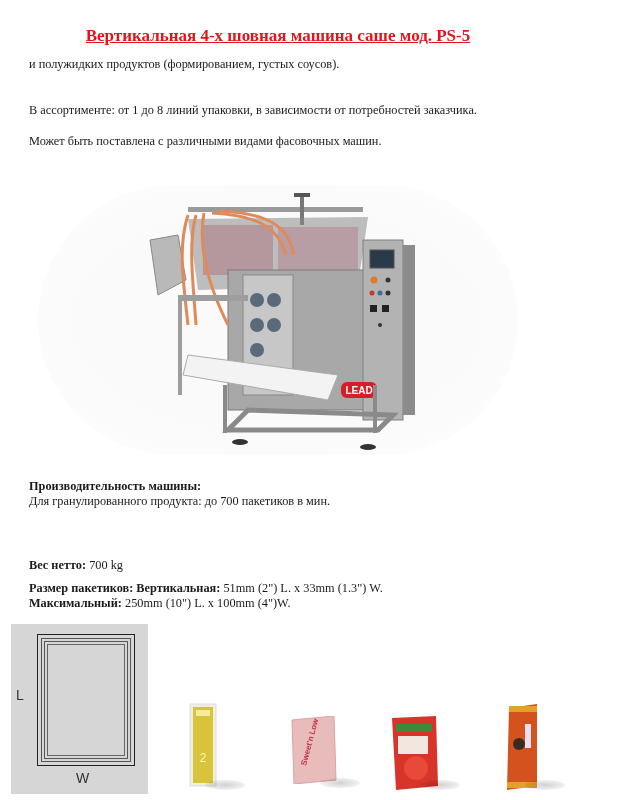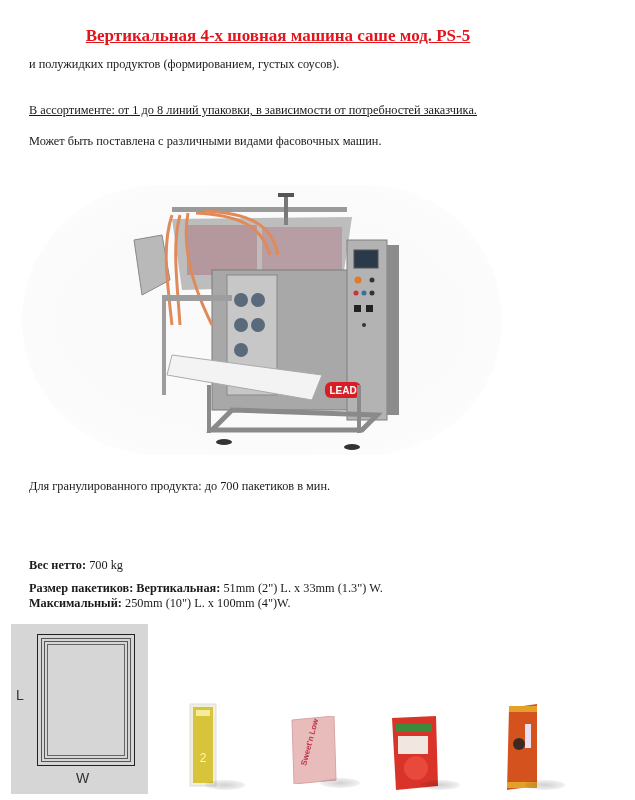--- a/index.html
+++ b/index.html
@@ -5,21 +5,21 @@
     html, body { margin: 0; padding: 0; background: #ffffff; }
     body { width: 635px; height: 800px; position: relative; overflow: hidden;
            font-family: "Liberation Serif", serif; color: #111; }
     .abs { position: absolute; }
     .title { left: 0; width: 556px; top: 26px; text-align: center;
              font-weight: bold; font-size: 17px; color: #e3141b; text-decoration: underline; }
     .para { left: 29px; font-size: 12.3px; line-height: 15px; color: #1a1a1a; width: 590px; }
     .b { font-weight: bold; }
 
     
-    .machine-wrap { left: 22px; top: 185px; width: 480px; height: 270px; }
+    .machine-wrap { left: 38px; top: 185px; width: 480px; height: 270px; }
     .halo { position:absolute; left:0; top:0; width:480px; height:270px;
             border-radius: 140px; background: radial-gradient(ellipse at center, #fafafa 60%, #ffffff 100%); }
 
     
     .diagram { left: 11px; top: 624px; width: 137px; height: 170px; background: #d6d6d6; }
     .bag-outer { position:absolute; left:26px; top:10px; width:96px; height:130px; border:1.5px solid #222; }
     .bag-l1 { position:absolute; left:3px; top:3px; right:3px; bottom:3px; border:1px solid #555; }
     .bag-l2 { position:absolute; left:2px; top:2px; right:2px; bottom:2px; border:1px solid #555; }
     .bag-l3 { position:absolute; left:2px; top:2px; right:2px; bottom:2px; border:1px solid #666; }
     .dlabel { position:absolute; font-family: "Liberation Sans", sans-serif; font-size: 14px; color:#333; }
@@ -29,21 +29,21 @@
   </style>
 </head>
 <body>
 
 <div class="abs title">Вертикальная 4-х шовная машина саше мод. PS-5</div>
 
 <div class="abs para" style="top:57px;">
   <div>и полужидких продуктов (формированием, густых соусов).</div>
 </div>
 
-<div class="abs para" style="top:103px;text-decoration:underline;">В ассортименте: от 1 до 8 линий упаковки, в зависимости от потребностей заказчика.</div>
+<div class="abs para" style="top:103px;">В ассортименте: от 1 до 8 линий упаковки, в зависимости от потребностей заказчика.</div>
 <div class="abs para" style="top:134px;">Может быть поставлена с различными видами фасовочных машин.</div>
 
 <div class="abs machine-wrap">
   <div class="halo"></div>
   <svg width="480" height="270" viewBox="0 0 480 270" style="position:absolute;left:0;top:0;">
 
     <polygon points="112,55 140,50 148,95 120,110" fill="#b9b9b9" stroke="#888" stroke-width="1"></polygon>
 
     <rect x="150" y="22" width="175" height="5" fill="#9a9a9a"></rect>
     <rect x="262" y="10" width="4" height="30" fill="#777"></rect>
@@ -90,20 +90,21 @@
 
     <polygon points="190,245 340,245 355,230 210,225" fill="none" stroke="#8a8a8a" stroke-width="5"></polygon>
     <rect x="185" y="200" width="4" height="48" fill="#8a8a8a"></rect>
     <rect x="335" y="200" width="4" height="48" fill="#8a8a8a"></rect>
     <ellipse cx="202" cy="257" rx="8" ry="3" fill="#333"></ellipse>
     <ellipse cx="330" cy="262" rx="8" ry="3" fill="#333"></ellipse>
   </svg>
 </div>
 
 <div class="abs para" style="top:479px;">
+  <div class="b">Производительность машины:</div>
   <div>Для гранулированного продукта: до 700 пакетиков в мин.</div>
 </div>
 
 <div class="abs para" style="top:558px;">
   <span class="b">Вес нетто:</span><span> 700 kg</span>
 </div>
 
 <div class="abs para" style="top:581px;">
   <div>
     <span class="b">Размер пакетиков:</span><span class="b"> Вертикальная:</span><span> 51mm (2") L. x 33mm (1.3") W.</span>

